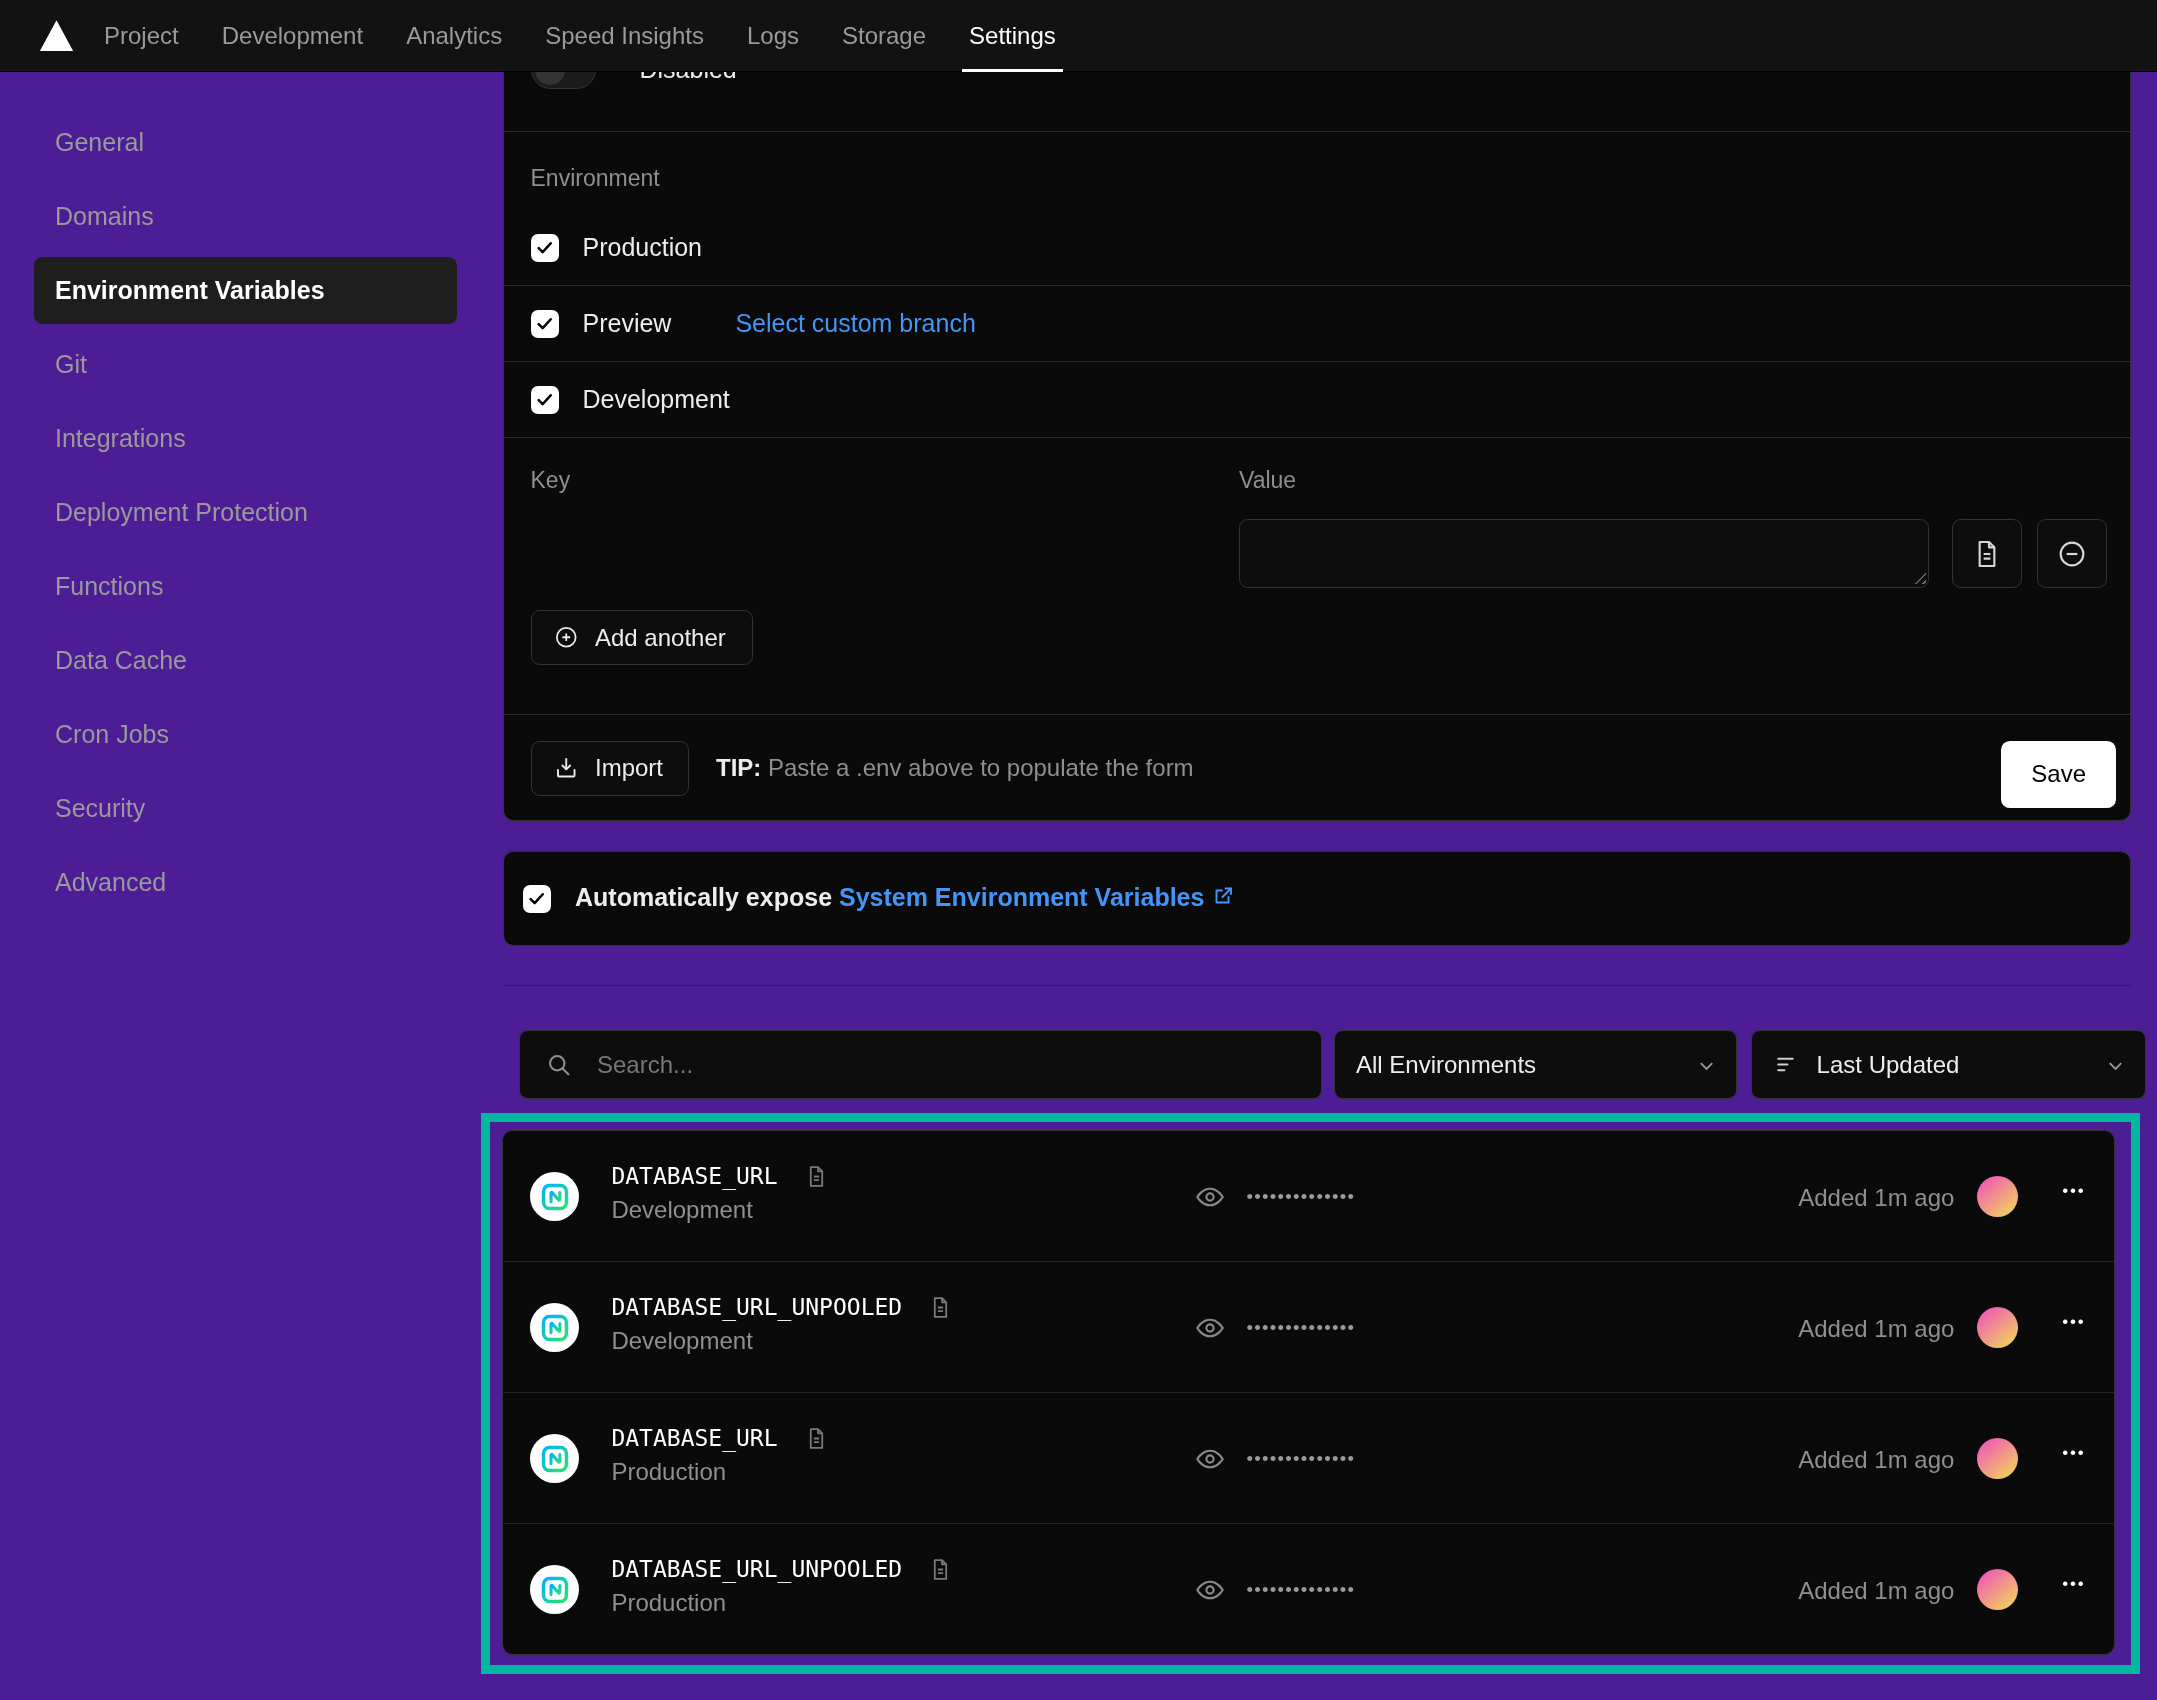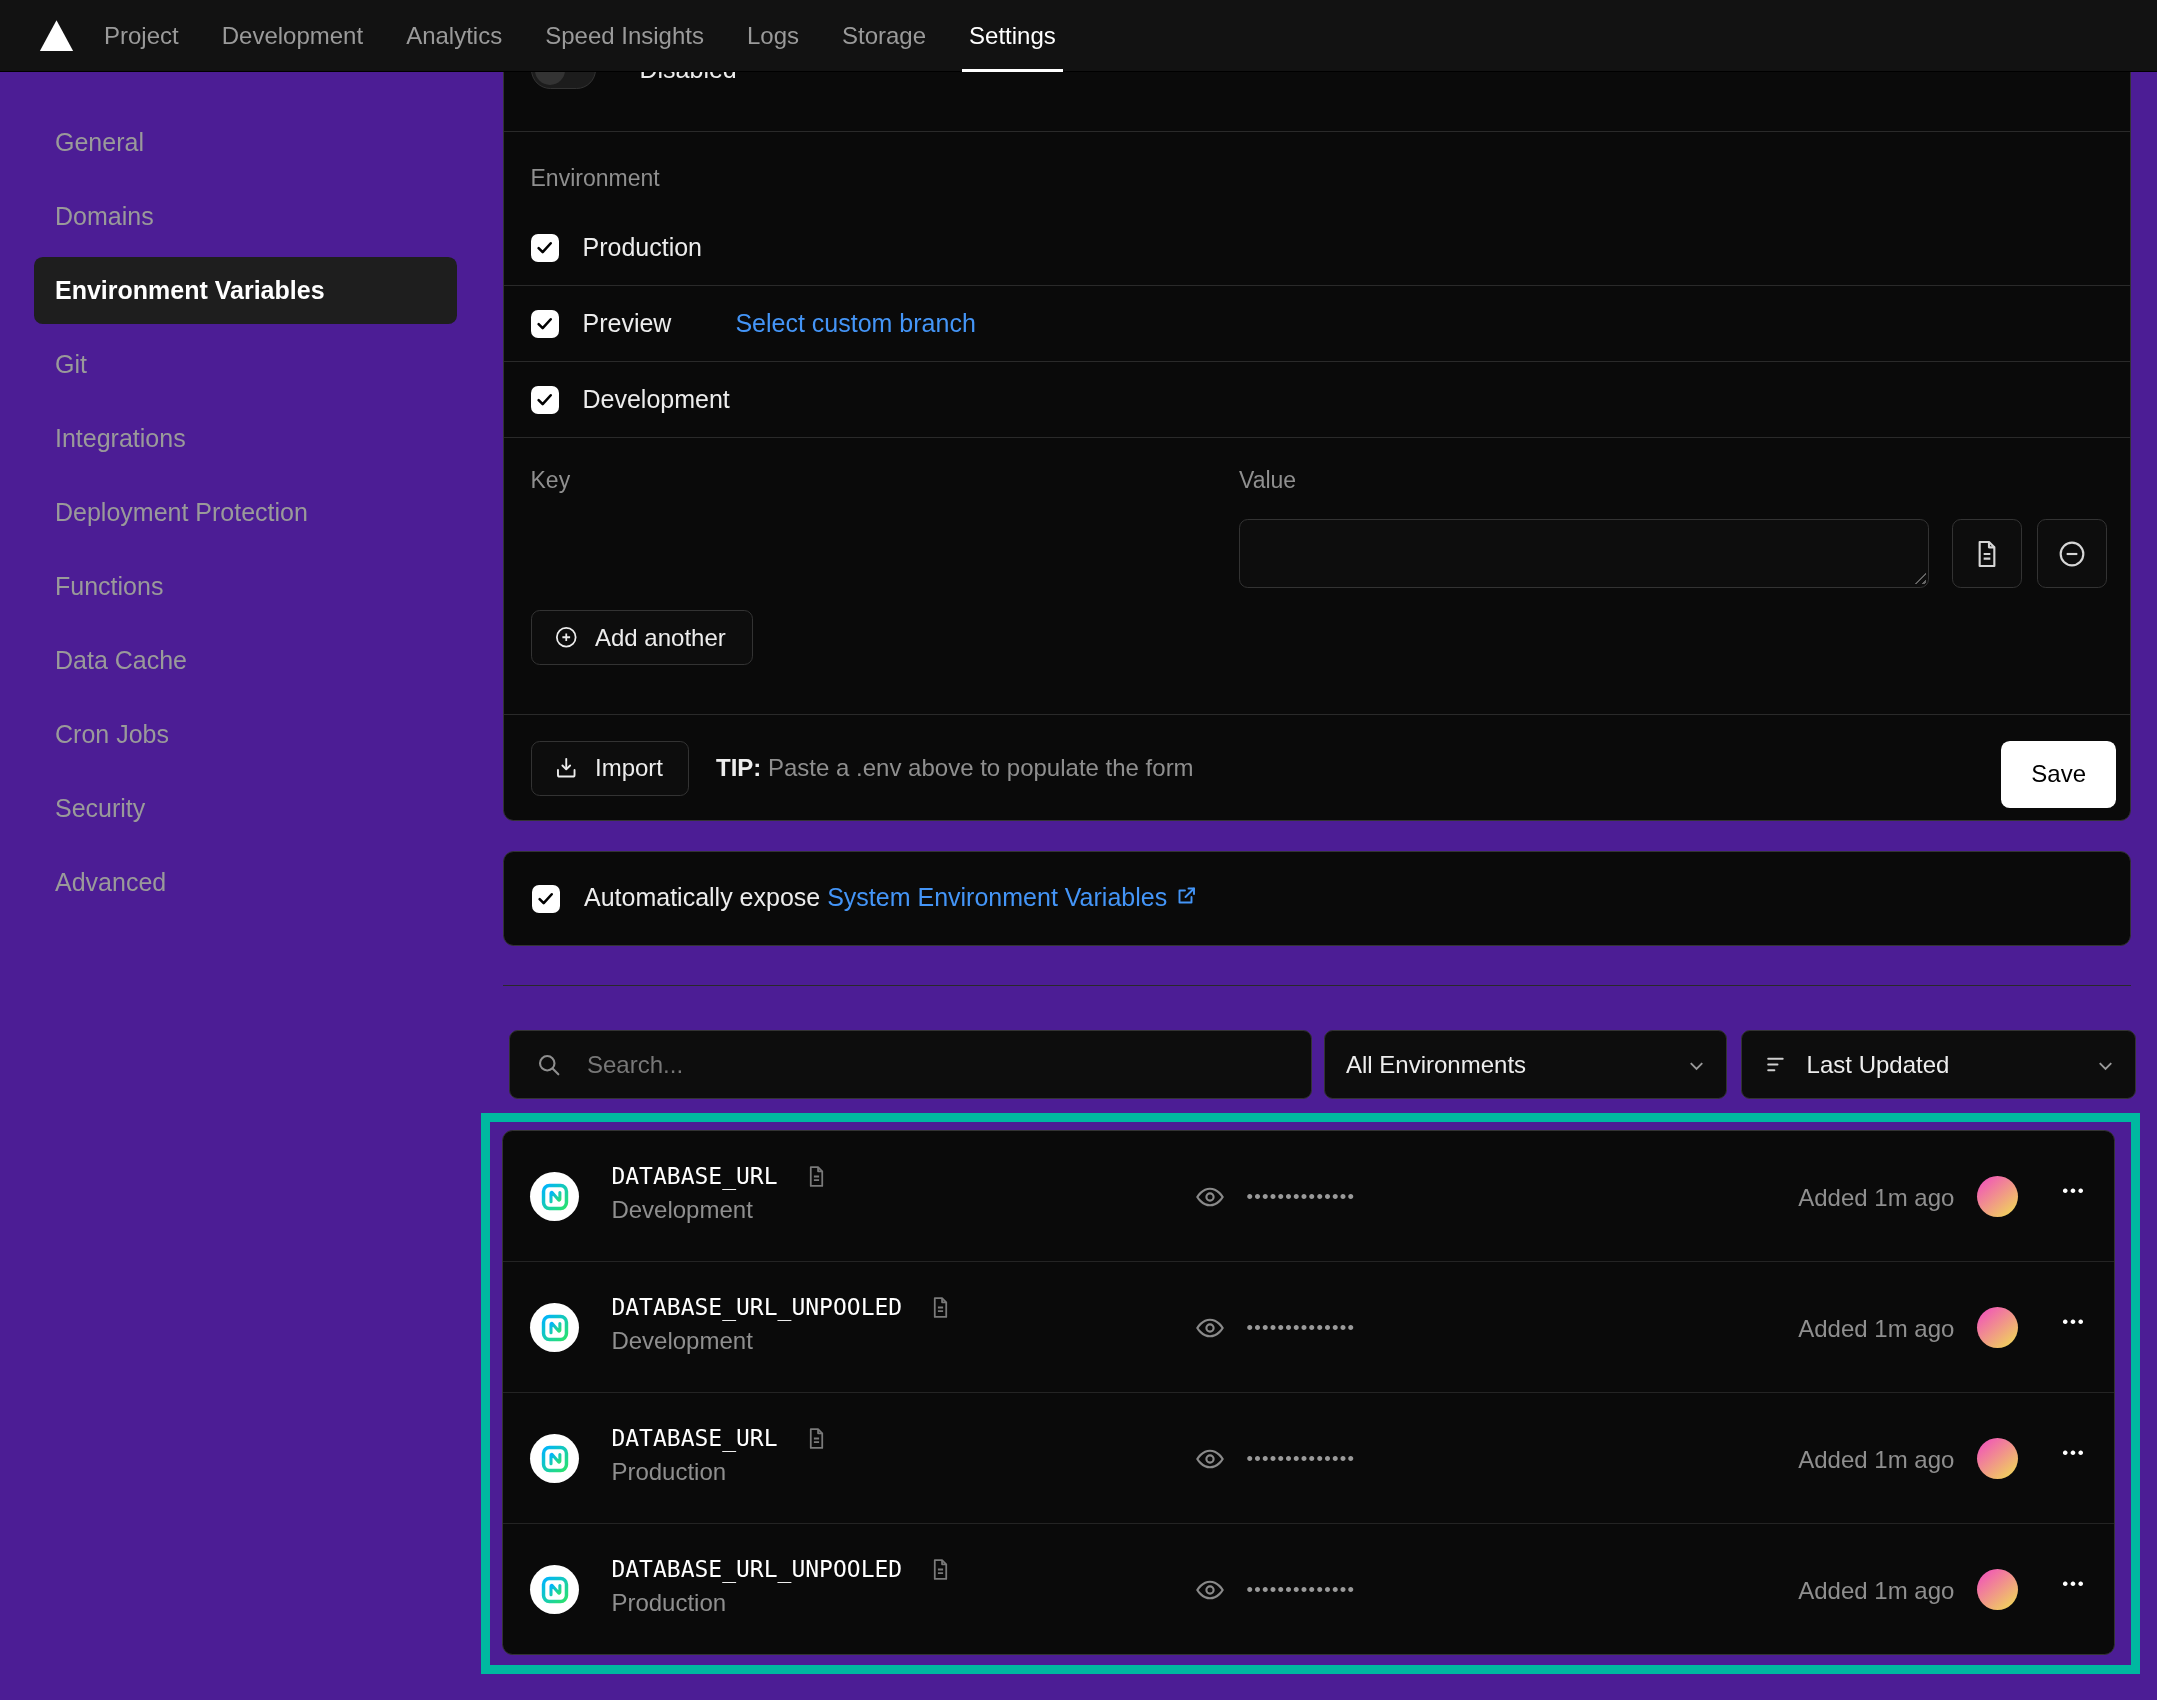--- a/index.html
+++ b/index.html
@@ -52,29 +52,29 @@
   .file-btn{left:1448px;}
   .minus-btn{left:1533px;}
   .add-another{position:absolute;top:584px;left:26.5px;height:55px;padding:0 26.5px 0 21px;background:#0d0d0d;border:0.9px solid #333;border-radius:8.8px;display:flex;align-items:center;gap:16px;font-size:24px;color:#ededed;cursor:pointer;}
   .form-footer{position:absolute;left:0;right:0;bottom:0;height:106px;border-top:0.9px solid #2a2a2a;}
   .import-btn{position:absolute;left:26.5px;top:25.6px;height:55px;padding:0 25px 0 21px;background:#0d0d0d;border:0.9px solid #333;border-radius:8.8px;display:flex;align-items:center;gap:16px;font-size:24px;color:#ededed;cursor:pointer;}
   .tip{position:absolute;left:212px;top:39px;font-size:24px;color:#8f8f8f;}
   .tip b{color:#ededed;font-weight:700;}
   .save-btn{position:absolute;right:14px;top:25.6px;height:67px;padding:9px 30px;background:#fff;border:none;border-radius:8.8px;font-size:24px;font-weight:500;color:#000;display:flex;align-items:center;cursor:pointer;font-family:"Liberation Sans",sans-serif;}
 
   
-  .expose-card{position:absolute;top:851px;left:0;width:1628px;height:95px;display:flex;align-items:center;padding-left:28px;}
+  .expose-card{position:absolute;top:851px;left:0;width:1628px;height:95px;display:flex;align-items:center;padding-left:19px;font-weight:bold;}
   .expose-text{margin-left:24px;font-size:25px;color:#ededed;}
   .expose-link{color:var(--link,#4495f7);text-decoration:none;cursor:pointer;}
   .ext-icon{display:inline-block;vertical-align:-2.6px;margin-left:7px;}
 
   .standalone-div{top:985px;width:1628px;}
 
   
-  .filter-row{position:absolute;top:1030px;left:6px;right:0;height:53px;padding-left:28px;}
+  .filter-row{position:absolute;top:1030px;left:16px;right:0;height:53px;padding-left:28px;}
   .search-box{position:absolute;left:0;width:803px;height:69px;background:#0d0d0d;border:0.9px solid #333;border-radius:8.8px;display:flex;align-items:center;padding-left:25px;gap:22px;}
   .search-input{flex:1;background:transparent;border:none;outline:none;color:#ededed;font-size:24px;font-family:"Liberation Sans",sans-serif;}
   .search-input::placeholder{color:#777;}
   .dropdown{position:absolute;height:69px;background:#0d0d0d;border:0.9px solid #333;border-radius:8.8px;display:flex;align-items:center;cursor:pointer;font-size:24px;color:#ededed;}
   .dd-env{left:815px;width:403px;padding-left:21px;}
   .dd-sort{left:1232px;width:395px;padding-left:22px;gap:17.6px;}
   .dd-chevron{position:absolute;right:17.6px;top:23px;}
 
   
   .highlight-box{position:absolute;left:-22px;top:1113px;width:1659px;height:561px;border:9.7px solid var(--teal,#00b8a0);}

